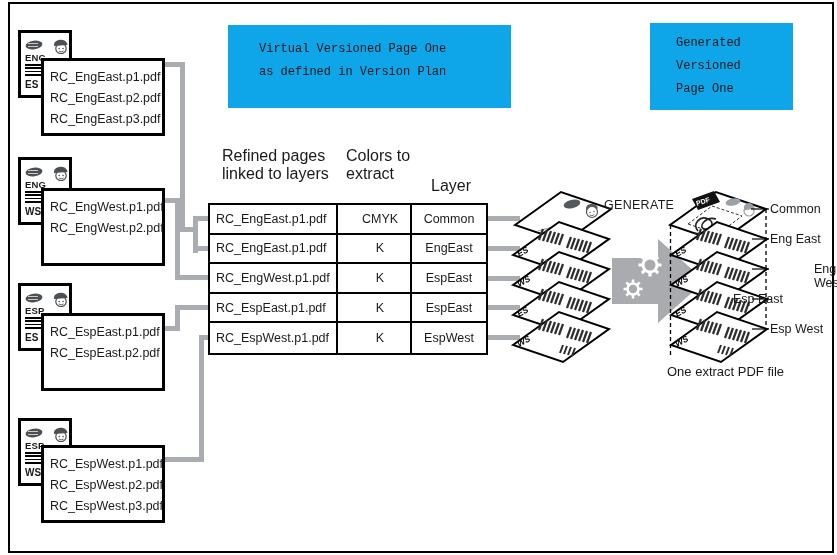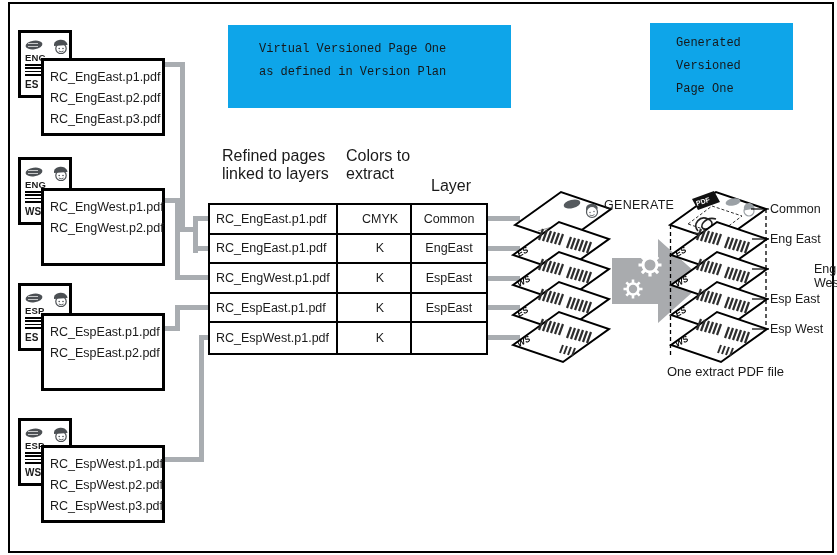--- a/index.html
+++ b/index.html
@@ -191,20 +191,21 @@
     <div class="cell cc bR bB">K</div>
     <div class="cell cc bB">EngEast</div>
     <div class="cell c0 bR bB">RC_EngWest.p1.pdf</div>
     <div class="cell cc bR bB">K</div>
     <div class="cell cc bB">EspEast</div>
     <div class="cell c0 bR bB">RC_EspEast.p1.pdf</div>
     <div class="cell cc bR bB">K</div>
     <div class="cell cc bB">EspEast</div>
     <div class="cell c0 bR">RC_EspWest.p1.pdf</div>
     <div class="cell cc bR">K</div>
+    <div class="cell cc">EspWest</div>
   </div>
 
   <svg width="837" height="555" viewBox="0 0 837 555">
     <defs>
       <g id="hb" stroke="#2e2e2e" stroke-width="2.2">
         <path d="M0,0 L-4,11 M4,1 L0,12 M8,2 L4,13 M12,3 L8,14 M16,4 L12,15 M20,5 L16,16" fill="none"></path>
       </g>
       <g id="hs" stroke="#2e2e2e" stroke-width="2">
         <path d="M0,0 L-3,8 M4,1 L1,9 M8,2 L5,10 M12,3 L9,11" fill="none"></path>
       </g>
@@ -315,16 +316,16 @@
         <path d="M752,299 L769,299"></path>
           <path d="M752,329 L769,329"></path>
       </g>
     </g>
   </svg>
 
   <div class="abs" id="generate-lbl">GENERATE</div>
   <div class="abs lbl" style="left:770px;top:202px">Common</div>
   <div class="abs lbl" style="left:770px;top:232px">Eng East</div>
   <div class="abs lbl" style="left:814px;top:262px">Eng West</div>
-  <div class="abs lbl" style="left:770px;top:292px">Esp East</div>
+  <div class="abs lbl" style="left:733px;top:292px">Esp East</div>
   <div class="abs lbl" style="left:770px;top:322px">Esp West</div>
   <div class="abs" id="caption">One extract PDF file</div>
 </div>
 
 </body></html>

